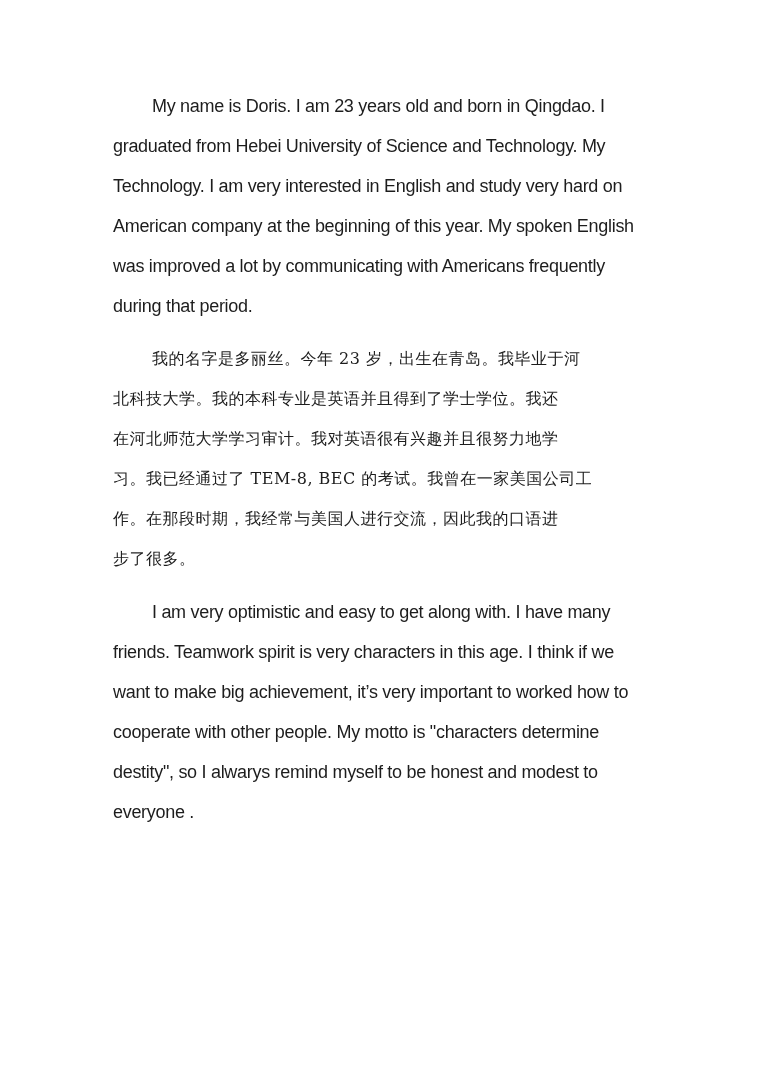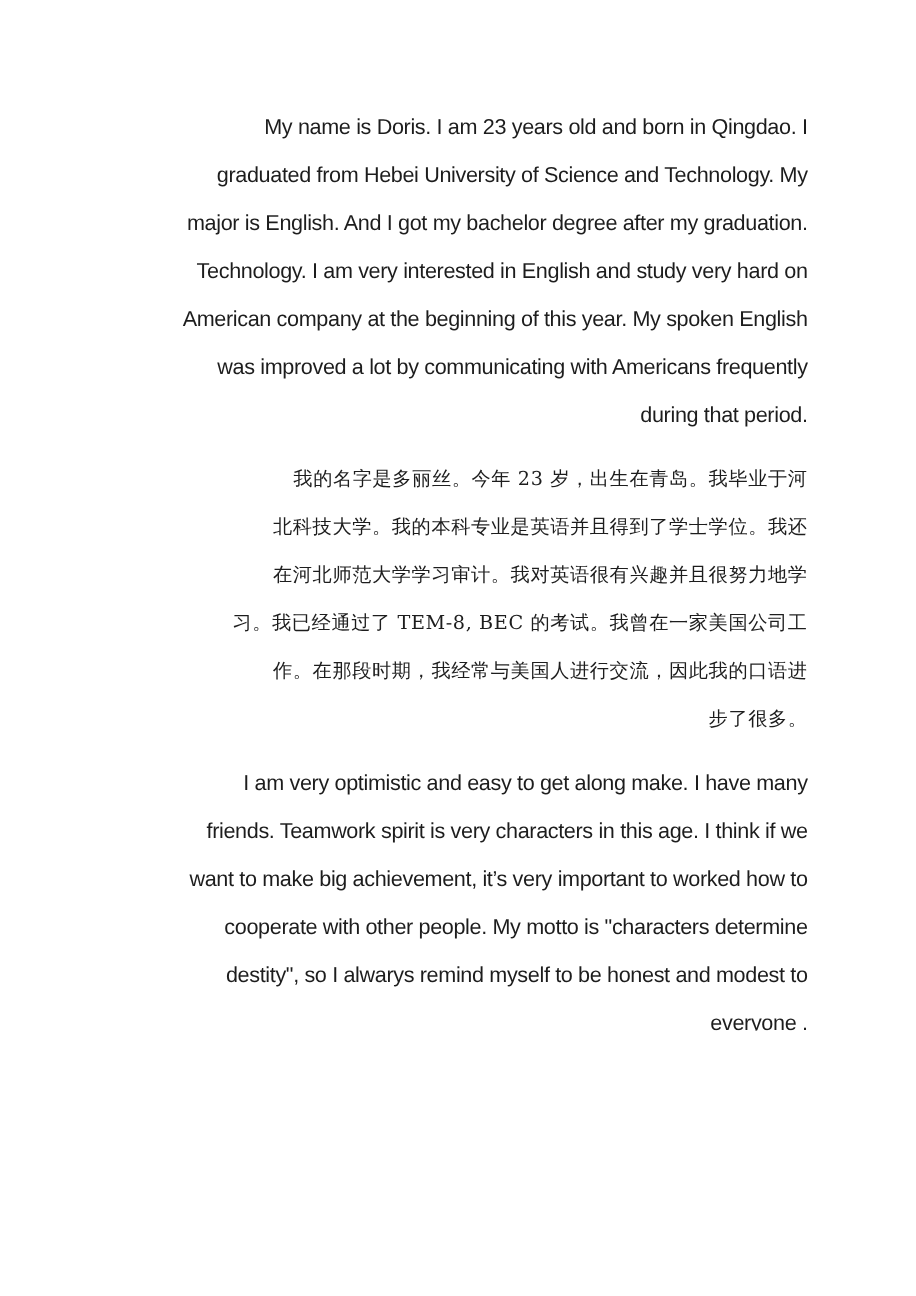--- a/index.html
+++ b/index.html
@@ -6,21 +6,20 @@
     margin: 0;
     padding: 0;
     background: #ffffff;
   }
   .page {
     position: relative;
     width: 763px;
     height: 859px;
     background: #ffffff;
     overflow: hidden;
-    text-align: right;
   }
   .doc-body {
     position: absolute;
     top: 86px;
     left: 113px;
     right: 90px;
   }
   p.para {
     margin: 0 0 13px 0;
     padding: 0;
@@ -48,36 +47,35 @@
   }
 </style>
 </head>
 <body>
 
 <div class="page" style="background: rgb(255, 255, 255); color: rgb(29, 29, 29);">
   <div class="doc-body">
       <p class="para en">
         <span class="line first">My name is Doris. I am 23 years old and born in Qingdao. I</span>
         <span class="line">graduated from Hebei University of Science and Technology. My</span>
-        <span class="line">major is English. And I got my bachelor degree after my graduation.</span>
         <span class="line">Technology. I am very interested in English and study very hard on</span>
         <span class="line">American company at the beginning of this year. My spoken English</span>
         <span class="line">was improved a lot by communicating with Americans frequently</span>
         <span class="line">during that period.</span>
       </p>
       <p class="para zh">
         <span class="line first">我的名字是多丽丝。今年 23 岁，出生在青岛。我毕业于河</span>
         <span class="line">北科技大学。我的本科专业是英语并且得到了学士学位。我还</span>
         <span class="line">在河北师范大学学习审计。我对英语很有兴趣并且很努力地学</span>
         <span class="line">习。我已经通过了 TEM-8, BEC 的考试。我曾在一家美国公司工</span>
         <span class="line">作。在那段时期，我经常与美国人进行交流，因此我的口语进</span>
         <span class="line">步了很多。</span>
       </p>
       <p class="para en">
-        <span class="line first">I am very optimistic and easy to get along make. I have many</span>
+        <span class="line first">I am very optimistic and easy to get along with. I have many</span>
         <span class="line">friends. Teamwork spirit is very characters in this age. I think if we</span>
         <span class="line">want to make big achievement, it’s very important to worked how to</span>
         <span class="line">cooperate with other people. My motto is "characters determine</span>
         <span class="line">destity", so I alwarys remind myself to be honest and modest to</span>
         <span class="line">everyone .</span>
       </p>
     </div>
 </div>
 
 </body></html>

